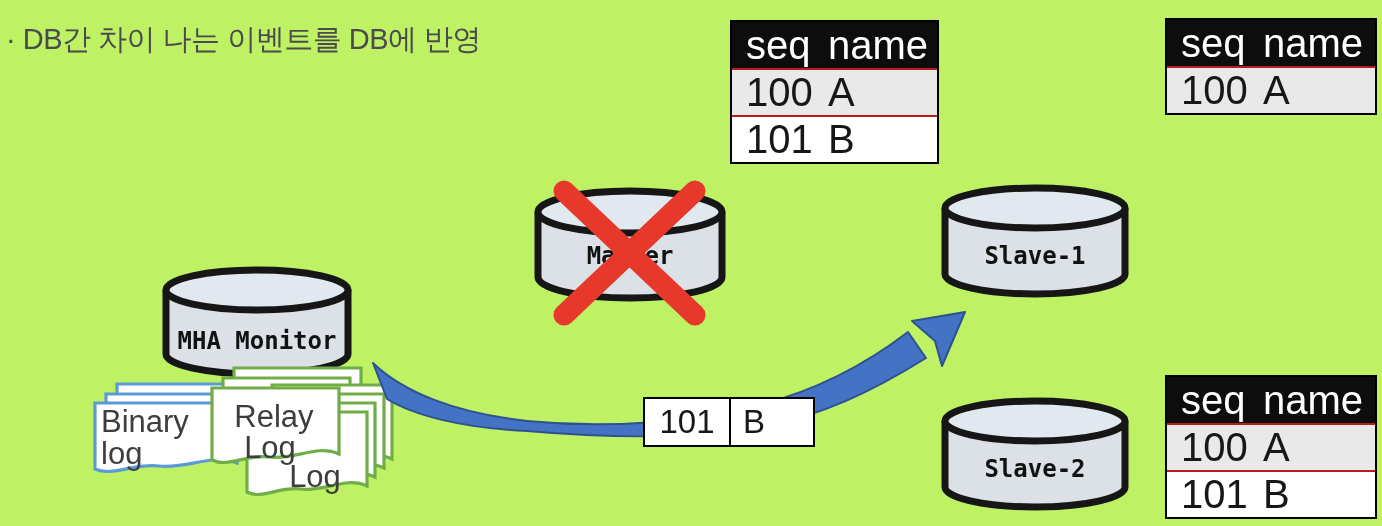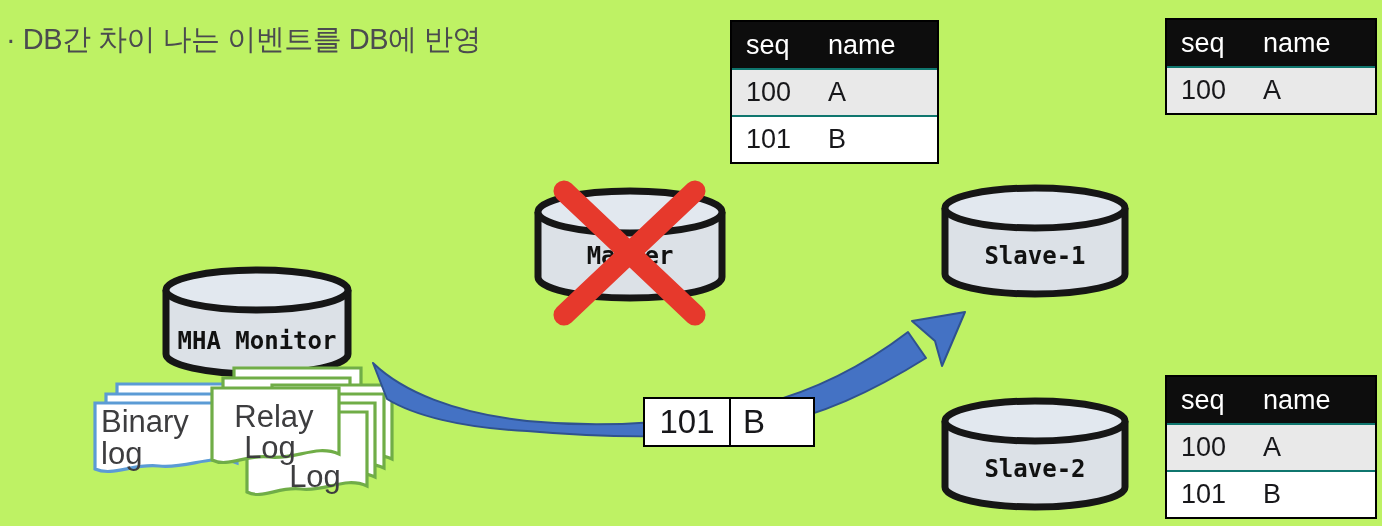--- a/index.html
+++ b/index.html
@@ -4,23 +4,23 @@
 <style>
   html,body{margin:0;padding:0;background:#fff;}
   #stage{position:relative;width:1382px;height:526px;background:#bef264;overflow:hidden;
          font-family:"Liberation Sans",sans-serif;}
   .abs{position:absolute;}
 
   
   #title{left:6px;top:20px;font-size:29px;color:#4b4b4f;letter-spacing:-0.5px;white-space:nowrap;}
 
   
-  .tbl{position:absolute;background:#fff;border:2px solid #000;font-size:27px;color:#17171a;}
+  .tbl{position:absolute;background:#fff;border:2px solid #000;font-size:40px;color:#17171a;}
   .tbl .tr{display:flex;height:45px;align-items:center;}
-  .tbl .tr + .tr{border-top:2px solid #0f766e;}
+  .tbl .tr + .tr{border-top:2px solid #b91c1c;}
   .tbl .hdr{background:#0d0d0d;color:#fff;height:46px;}
   .tbl .odd{background:#e9e9e9;}
   .tbl .even{background:#fff;}
   .tbl .c1{width:82px;padding-left:14px;flex:none;}
   .tbl .c2{flex:1;}
 
   #tbl-master{left:730px;top:20px;width:205px;}
   #tbl-slave1{left:1165px;top:18px;width:208px;}
   #tbl-slave2{left:1165px;top:375px;width:208px;}
 

